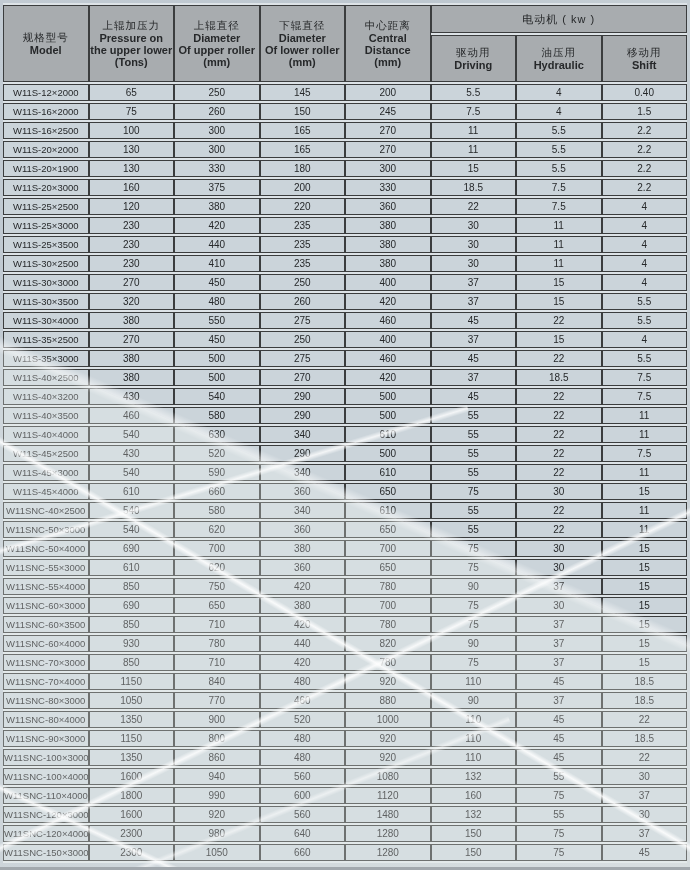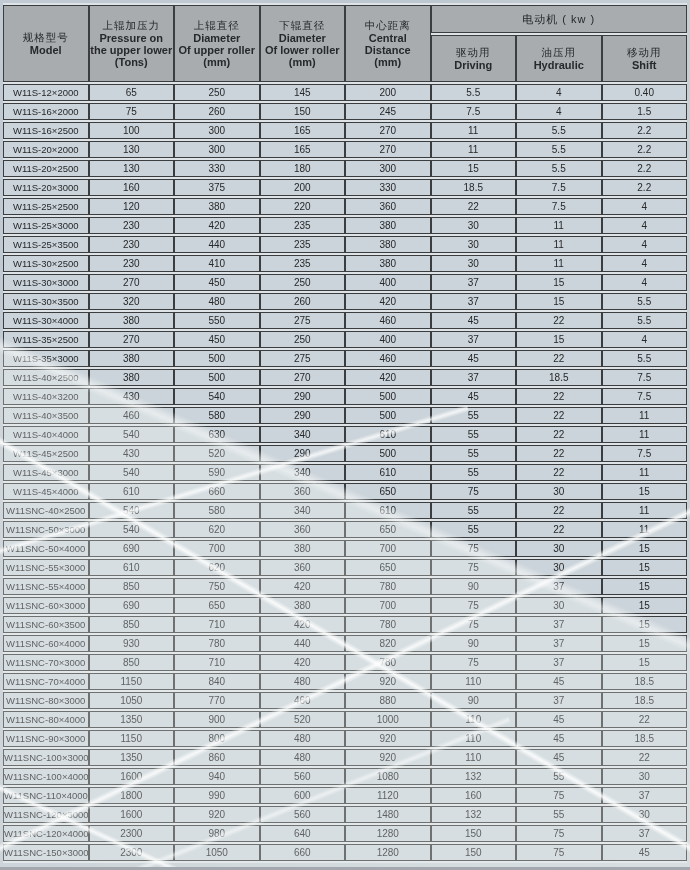--- a/index.html
+++ b/index.html
@@ -152,21 +152,21 @@
         <td class="c-model">W11S-20×2000</td>
         <td class="c-num">130</td>
         <td class="c-num">300</td>
         <td class="c-num">165</td>
         <td class="c-num">270</td>
         <td class="c-num">11</td>
         <td class="c-num">5.5</td>
         <td class="c-num">2.2</td>
       </tr>
       <tr>
-        <td class="c-model">W11S-20×2500</td>
+        <td class="c-model">W11S-20×1900</td>
         <td class="c-num">130</td>
         <td class="c-num">330</td>
         <td class="c-num">180</td>
         <td class="c-num">300</td>
         <td class="c-num">15</td>
         <td class="c-num">5.5</td>
         <td class="c-num">2.2</td>
       </tr>
       <tr>
         <td class="c-model">W11S-20×3000</td>

